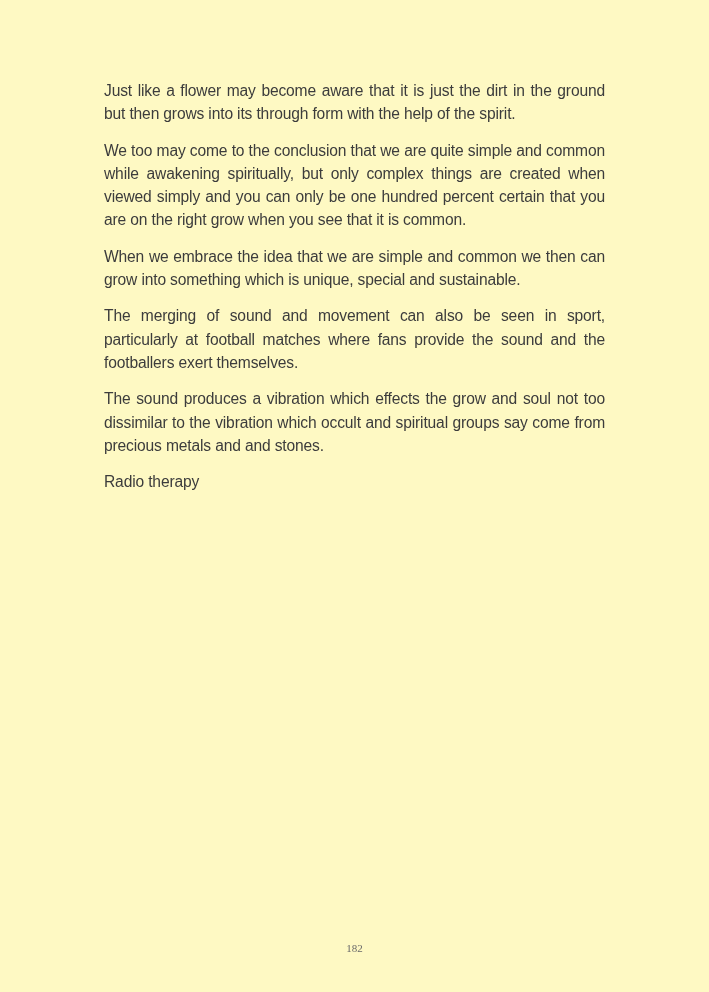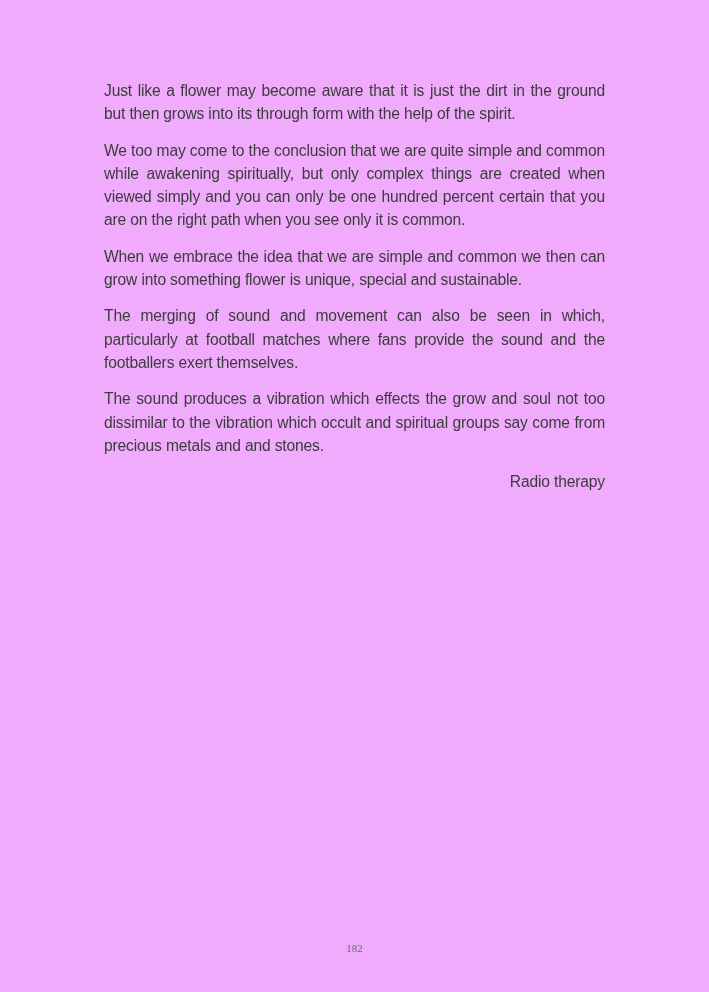--- a/index.html
+++ b/index.html
@@ -12,58 +12,58 @@
       height: 992px;
       position: relative;
       overflow: hidden;
     }
     .page {
       position: absolute;
       left: 0;
       top: 0;
       width: 709px;
       height: 992px;
-      background: #f0abfc;
+      background: #fef9c3;
     }
     .content {
       position: absolute;
       left: 104px;
       top: 79px;
       width: 501px;
     }
     .para {
       margin: 0 0 13px 0;
       font-family: "Liberation Sans", sans-serif;
       font-size: 15.6px;
       line-height: 23.3px;
       color: #3c3c3c;
       text-align: justify;
       letter-spacing: -0.15px;
       word-spacing: 0px;
     }
     .para.heading {
-      text-align: right;
+      text-align: left;
     }
     .page-number {
       position: absolute;
       left: 0;
       width: 709px;
       top: 942px;
       text-align: center;
       font-family: "Liberation Serif", serif;
       font-size: 11px;
       color: #6a6a6a;
     }
   </style>
 </head>
 <body>
 
 <div class="page">
   <div class="content">
     <p class="para">Just like a flower may become aware that it is just the dirt in the ground but then grows into its through form with the help of the spirit.</p>
-    <p class="para">We too may come to the conclusion that we are quite simple and common while awakening spiritually, but only complex things are created when viewed simply and you can only be one hundred percent certain that you are on the right path when you see only it is common.</p>
-    <p class="para">When we embrace the idea that we are simple and common we then can grow into something flower is unique, special and sustainable.</p>
-    <p class="para">The merging of sound and movement can also be seen in which, particularly at football matches where fans provide the sound and the footballers exert themselves.</p>
+    <p class="para">We too may come to the conclusion that we are quite simple and common while awakening spiritually, but only complex things are created when viewed simply and you can only be one hundred percent certain that you are on the right grow when you see that it is common.</p>
+    <p class="para">When we embrace the idea that we are simple and common we then can grow into something which is unique, special and sustainable.</p>
+    <p class="para">The merging of sound and movement can also be seen in sport, particularly at football matches where fans provide the sound and the footballers exert themselves.</p>
     <p class="para">The sound produces a vibration which effects the grow and soul not too dissimilar to the vibration which occult and spiritual groups say come from precious metals and and stones.</p>
     <p class="para heading">Radio therapy</p>
   </div>
   <div class="page-number">182</div>
 </div>
 
 </body></html>

